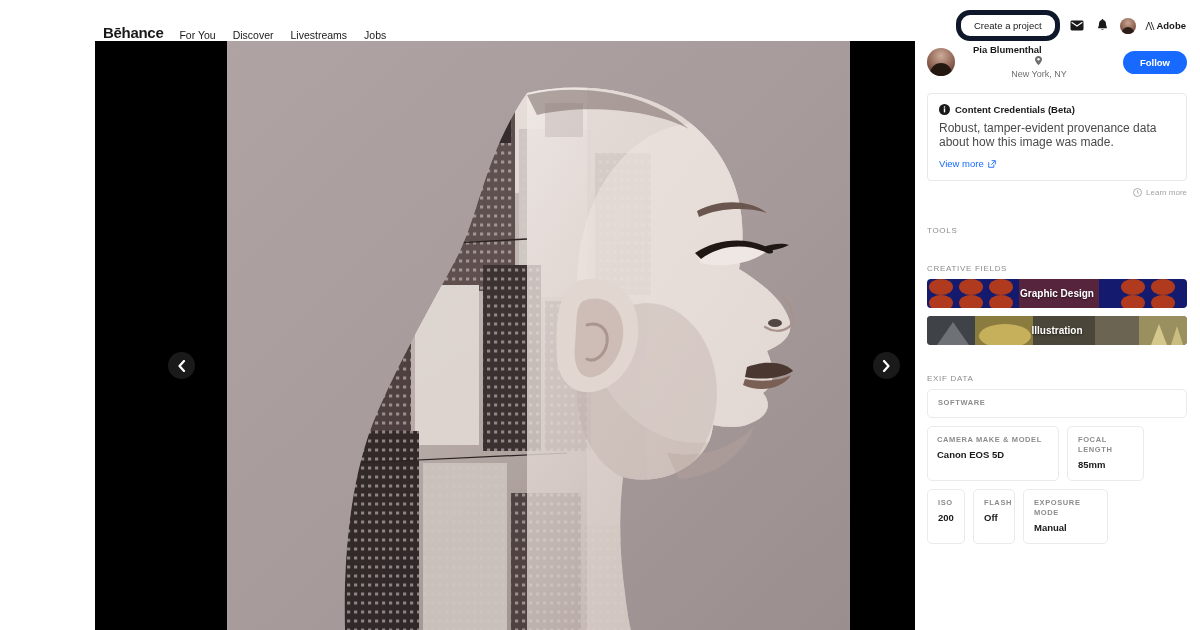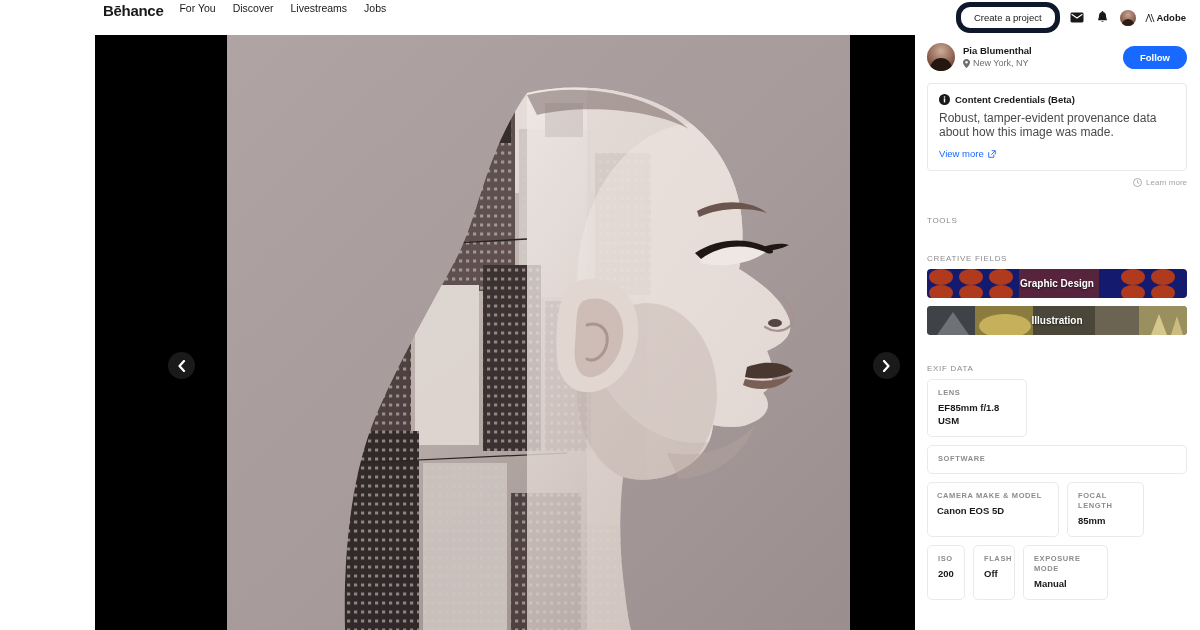--- a/index.html
+++ b/index.html
@@ -6,22 +6,22 @@
   html, body { width:1200px; height:630px; overflow:hidden; }
   body {
     font-family:"Liberation Sans", sans-serif;
     background:#ffffff;
     color:#191919;
     -webkit-font-smoothing:antialiased;
   }
 
   
   .header {
-    position:absolute; top:2px; left:0; width:1200px; height:33px;
-    background:#ffffff; display:flex; align-items:flex-start;
+    position:absolute; top:8px; left:0; width:1200px; height:33px;
+    background:#ffffff; display:flex; align-items:flex-end;
     padding:0 14px 0 103px; z-index:40;
   }
   .logo {
     font-size:15px; font-weight:bold; letter-spacing:-0.3px;
     color:#191919; margin-right:16px; white-space:nowrap;
   }
   .nav { display:flex; align-items:center; gap:17px; }
   .nav-item {
     font-size:10.5px; color:#191919; white-space:nowrap; cursor:pointer;
   }
@@ -87,36 +87,36 @@
   }
   .art-svg { display:block; width:623px; height:597px; }
 
   
   .sidebar {
     position:absolute; top:33px; right:0; width:285px; height:597px;
     background:#ffffff; z-index:20; overflow:hidden;
     padding:0 13px 0 12px;
   }
   .owner-row {
-    display:flex; align-items:center; gap:8px;
+    display:flex; align-items:center; gap:18px;
     padding:10px 0 11px 0;
   }
   .avatar-lg {
     width:28px; height:28px; border-radius:50%; flex:0 0 28px;
     background:radial-gradient(circle at 50% 28%, #cdab99 0%, #8e6252 55%, #3d241c 100%);
     overflow:hidden; position:relative;
   }
   .avatar-lg:after{
     content:""; position:absolute; left:3px; bottom:0; width:22px; height:13px;
     border-radius:11px 11px 0 0; background:#241710;
   }
   .owner-meta { flex:1; min-width:0; }
   .owner-name { font-size:9.5px; font-weight:bold; color:#191919; line-height:13px; }
   .owner-loc { font-size:9px; color:#6e6e6e; line-height:13px;
-               display:flex; align-items:center; gap:3px; }
+               display:flex; align-items:center; gap:3px;flex-direction:column; }
   .follow-btn {
     background:#1769ff; color:#fff; border:none; border-radius:13px;
     padding:6px 17px; font-size:9.5px; font-weight:bold;
     cursor:pointer; white-space:nowrap;
   }
 
   .cc-card {
     border:1px solid #e8e8e8; border-radius:4px; padding:10px 11px 11px;
     margin-top:1px;
   }
@@ -461,24 +461,20 @@
       <rect x="212" y="0" width="48" height="29" fill="#9a8f5e"></rect>
       <path d="M224 29 L232 8 L240 29 Z" fill="#d5c88d"></path>
       <path d="M244 29 L250 10 L256 29 Z" fill="#cbbd80"></path>
     </svg>
     <span class="fc-name">Illustration</span>
   </div>
 
   <div class="sec-label">EXIF DATA</div>
 
   <div class="exif-grid">
-    <div class="exif-card" style="width:100px;">
-      <div class="exif-key">LENS</div>
-      <div class="exif-val">EF85mm f/1.8 USM</div>
-    </div>
     <div class="exif-card w-full">
       <div class="exif-key">SOFTWARE</div>
     </div>
     <div class="exif-card" style="width:132px;padding-left:9px;">
       <div class="exif-key">CAMERA MAKE &amp; MODEL</div>
       <div class="exif-val">Canon EOS 5D</div>
     </div>
     <div class="exif-card" style="width:77px;">
       <div class="exif-key">FOCAL LENGTH</div>
       <div class="exif-val">85mm</div>

